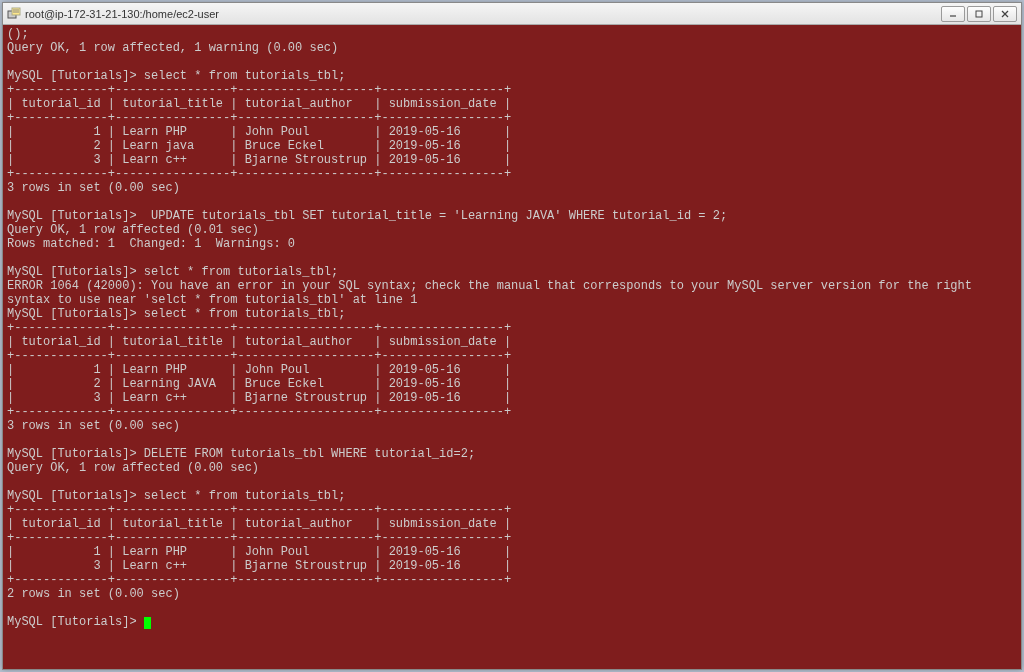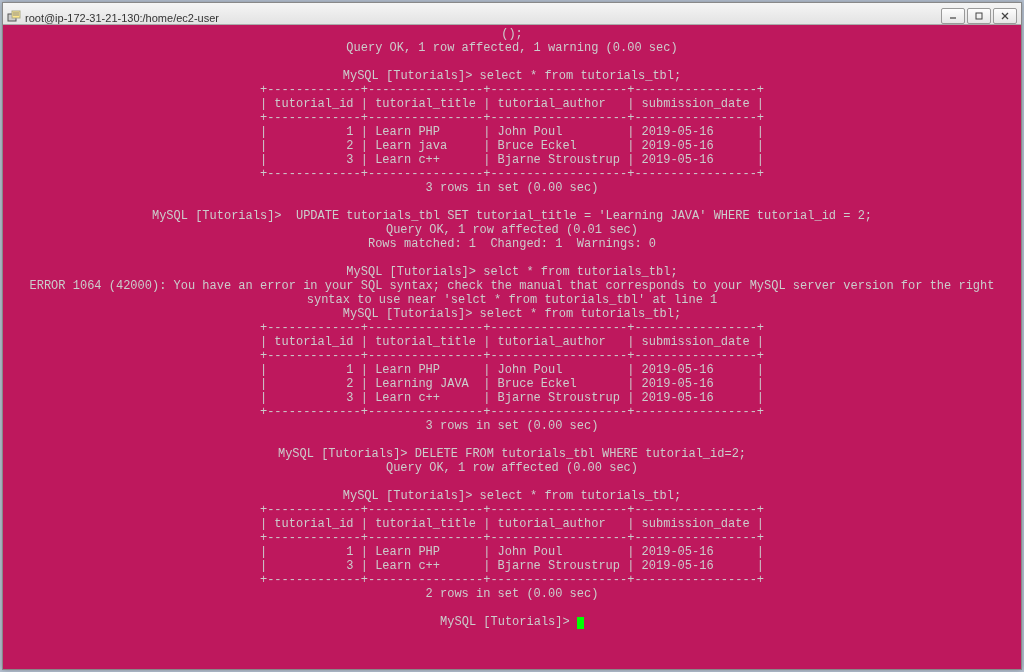--- a/index.html
+++ b/index.html
@@ -21,21 +21,21 @@
     border: 1px solid #888;
     box-shadow: 0 0 6px rgba(0,0,0,0.3);
     display: flex;
     flex-direction: column;
   }
   .titlebar {
     height: 22px;
     background: linear-gradient(to bottom, #f5f5f5 0%, #e3e3e3 100%);
     border-bottom: 1px solid #aaa;
     display: flex;
-    align-items: flex-end;
+    align-items: center;
     padding: 0 4px;
     font-family: "Segoe UI", Tahoma, sans-serif;
     font-size: 11px;
     color: #333;
   }
   .titlebar .app-icon {
     width: 14px;
     height: 14px;
     margin-right: 4px;
     display: inline-flex;
@@ -52,28 +52,27 @@
     border-radius: 2px;
     display: flex;
     align-items: center;
     justify-content: center;
     font-size: 9px;
     color: #444;
     cursor: default;
   }
   .terminal {
     flex: 1;
-    background: #be185d;
+    background: #7f1d1d;
     color: #ccc;
     padding: 2px 4px;
     white-space: pre;
     overflow: hidden;
     line-height: 14px;
     letter-spacing: 0;
-    text-align: center;
   }
   .cursor {
     display: inline-block;
     width: 7px;
     height: 12px;
     background: #0f0;
     vertical-align: text-bottom;
   }
 </style>
 </head>

